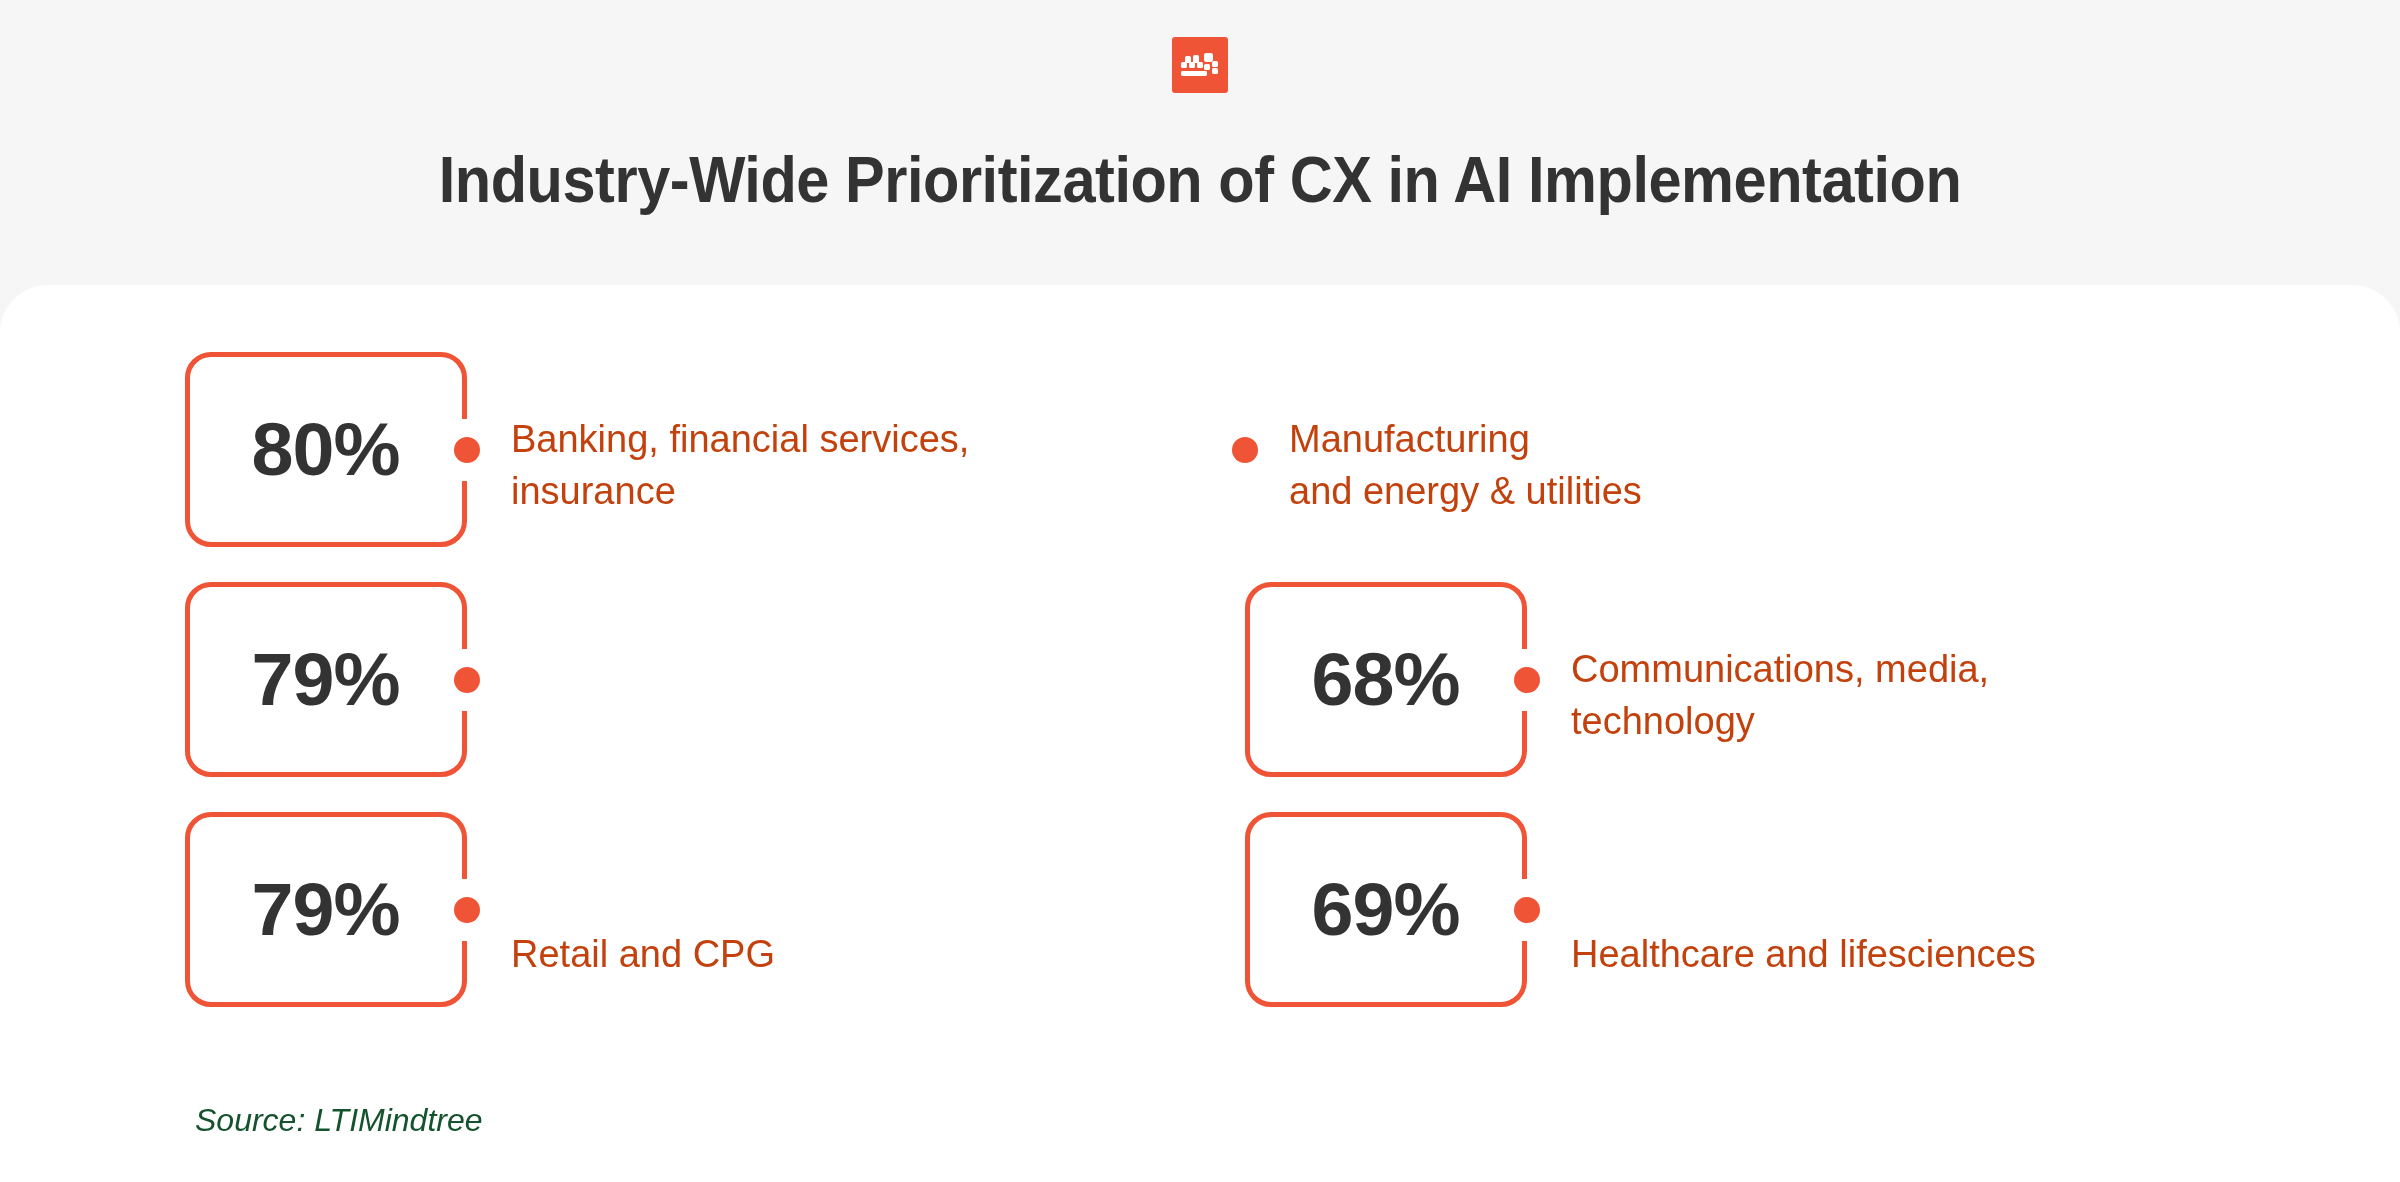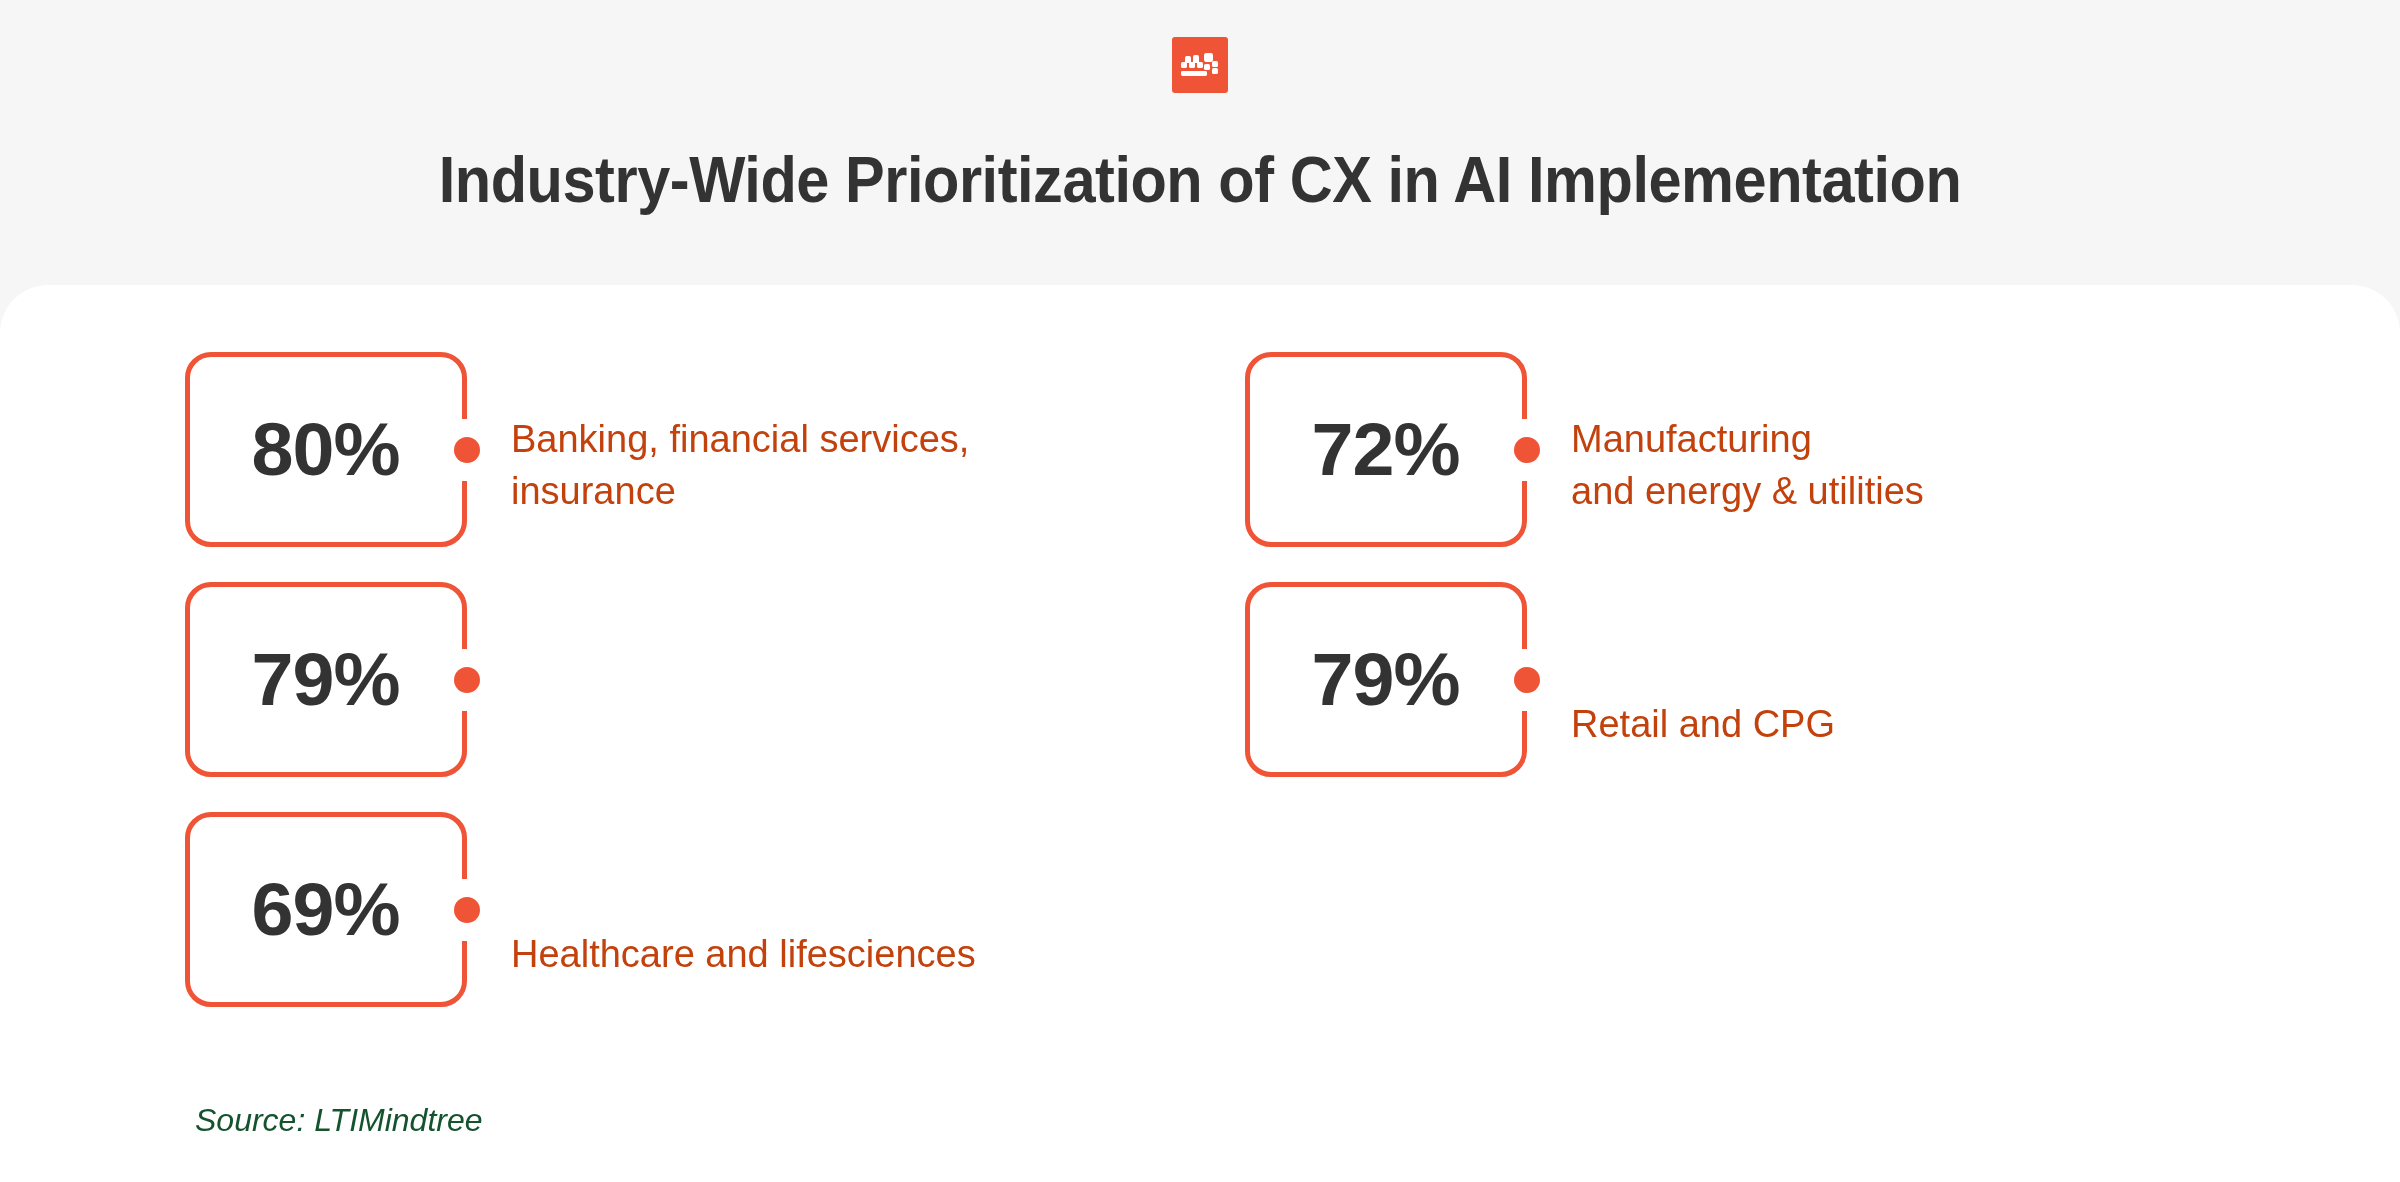--- a/index.html
+++ b/index.html
@@ -185,35 +185,40 @@
     <div class="stat-row">
       <div class="stat-card">
         <span class="stat-value">80%</span>
       </div>
       <span class="stat-dot"></span>
       <span class="stat-label">Banking, financial services,
 insurance</span>
     </div>
 
     <div class="stat-row">
-      <div class="stat-card">
-        <span class="stat-value">72%</span>
-      </div>
       <span class="stat-dot"></span>
       <span class="stat-label">Manufacturing
 and energy &amp; utilities</span>
     </div>
 
     <div class="stat-row">
       <div class="stat-card">
         <span class="stat-value">79%</span>
       </div>
       <span class="stat-dot"></span>
     </div>
 
+    <div class="stat-row">
+      <div class="stat-card">
+        <span class="stat-value">68%</span>
+      </div>
+      <span class="stat-dot"></span>
+      <span class="stat-label">Communications, media,
+technology</span>
+    </div>
 
     <div class="stat-row single">
       <div class="stat-card">
         <span class="stat-value">79%</span>
       </div>
       <span class="stat-dot"></span>
       <span class="stat-label">Retail and CPG</span>
     </div>
 
     <div class="stat-row single">

